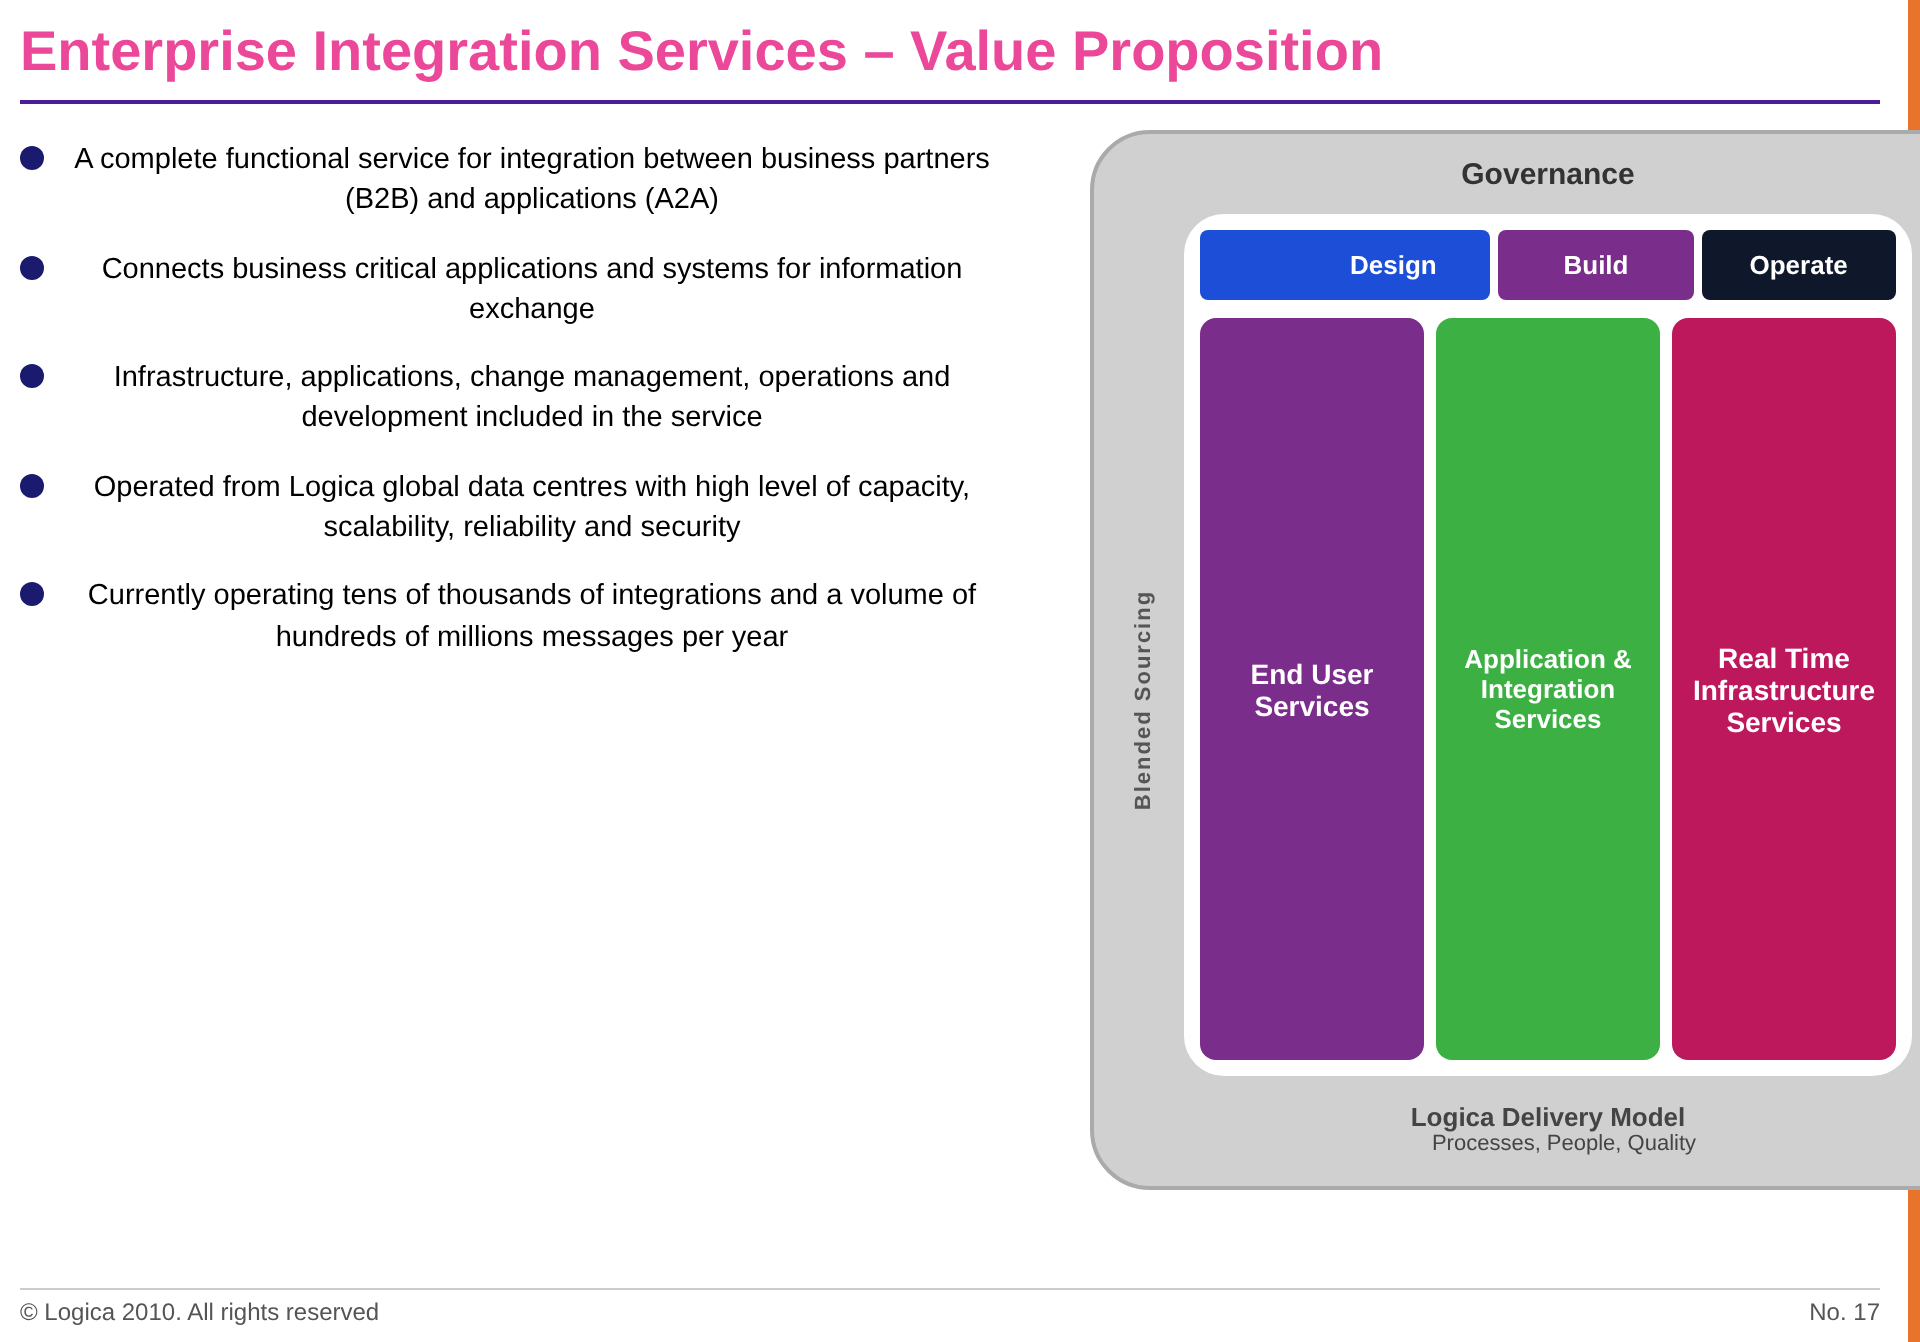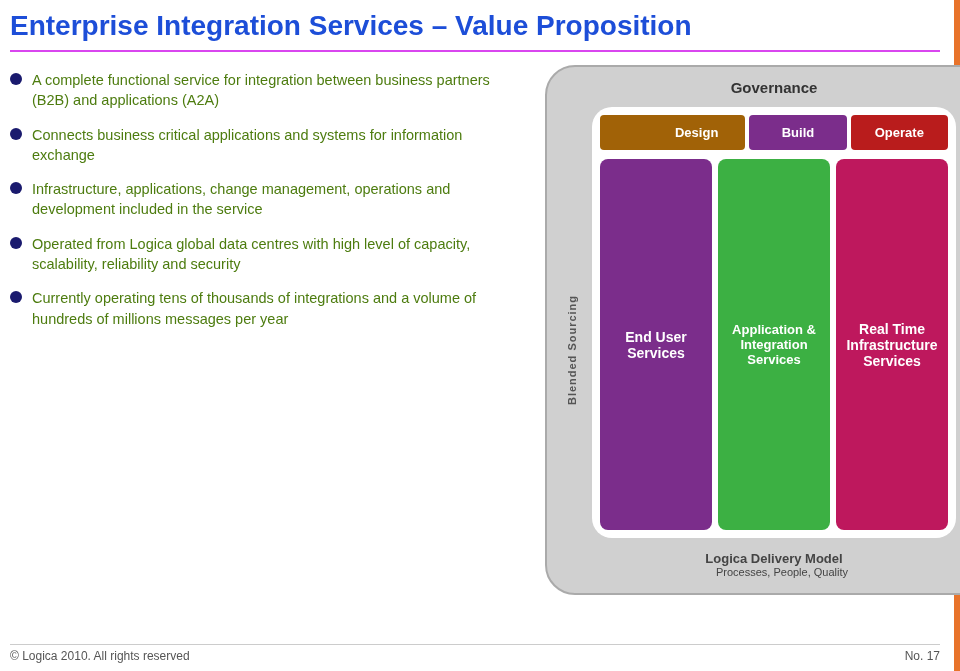--- a/index.html
+++ b/index.html
@@ -24,41 +24,42 @@
     }
 
     
     .page-title {
       position: absolute;
       top: 10px;
       left: 10px;
       right: 20px;
       font-size: 28px;
       font-weight: bold;
-      color: #1d4ed8;
-      border-bottom: 2px solid #d946ef;
+      color: #ec4899;
+      border-bottom: 2px solid #4c1d95;
       padding-bottom: 8px;
     }
 
     
     .left-content {
       position: absolute;
       top: 70px;
       left: 10px;
       width: 490px;
       bottom: 40px;
     }
 
     .bullet-item {
       display: flex;
       align-items: flex-start;
       margin-bottom: 14px;
       font-size: 14.5px;
-      color: #4d7c0f;
+      color: #000000;
       line-height: 1.4;
+      text-align: center;
     }
 
     .bullet-dot {
       width: 12px;
       height: 12px;
       border-radius: 50%;
       background: #1a1a6e;
       flex-shrink: 0;
       margin-top: 3px;
       margin-right: 10px;
@@ -123,23 +124,23 @@
       flex: 1;
       display: flex;
       align-items: center;
       justify-content: center;
       font-size: 13px;
       font-weight: bold;
       color: #fff;
       border-radius: 4px;
     }
 
-    .btn-design { background: #a16207; padding-left: 48px; }
+    .btn-design { background: #1d4ed8; padding-left: 48px; }
     .btn-build  { background: #7b2d8b; }
-    .btn-operate{ background: #b91c1c; }
+    .btn-operate{ background: #0f172a; }
 
     
     .service-rows {
       position: absolute;
       top: 52px;
       left: 8px;
       right: 8px;
       bottom: 8px;
       display: flex;
       flex-direction: row;

